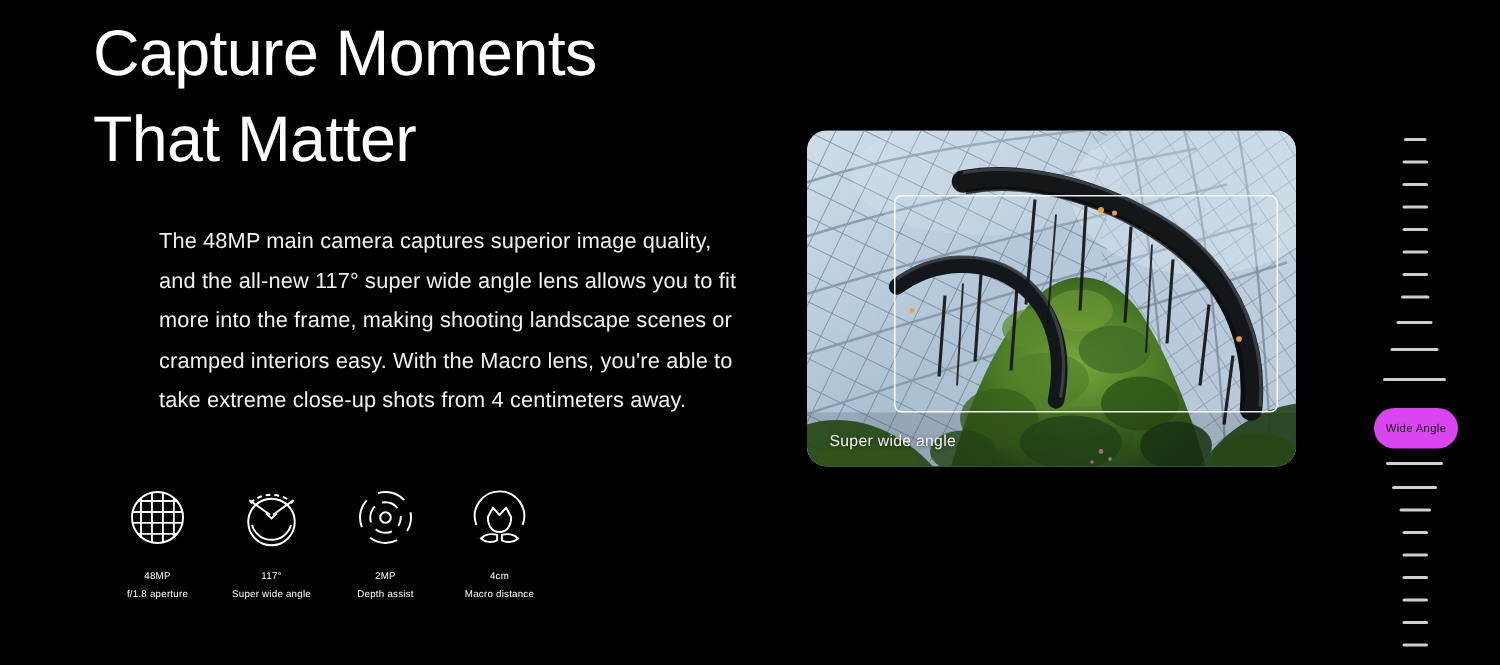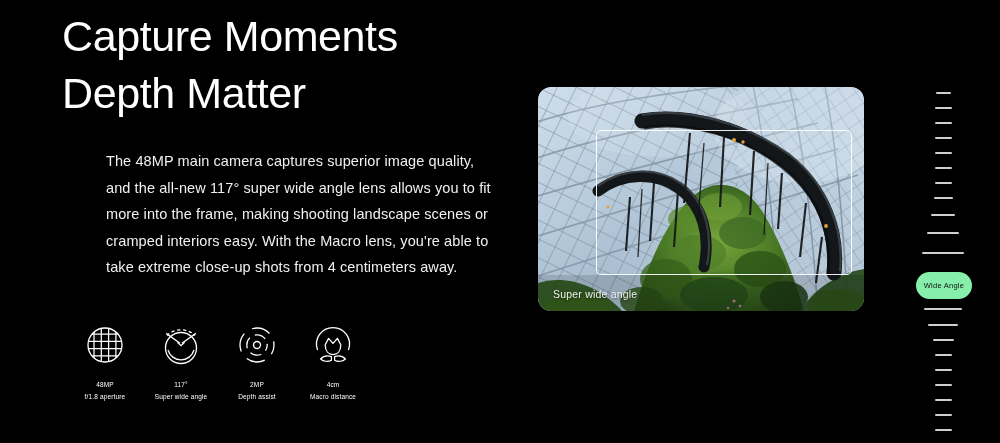--- a/index.html
+++ b/index.html
@@ -151,39 +151,39 @@
     border-radius: 1px;
   }
 
   .slider-pill {
     position: absolute;
     left: 8px;
     top: 186px;
     width: 56px;
     height: 27px;
     border-radius: 14px;
-    background: #86efac;
+    background: #d946ef;
     color: #111111;
     font-size: 7.5px;
     letter-spacing: 0.25px;
     display: flex;
     align-items: center;
     justify-content: center;
     box-shadow: 0 1px 4px rgba(0,0,0,0.5);
   }
 </style>
 </head>
 <body>
 
 <div class="stage">
 
   <div class="left-col">
 
     <h1 class="headline">Capture Moments
-Depth Matter</h1>
+That Matter</h1>
 
     <p class="body-copy">The 48MP main camera captures superior image quality, and the all-new 117° super wide angle lens allows you to fit more into the frame, making shooting landscape scenes or cramped interiors easy. With the Macro lens, you're able to take extreme close-up shots from 4 centimeters away.</p>
 
     <div class="features">
 
       <div class="feature">
         <svg class="feature-icon" viewBox="0 0 50 50">
           <defs>
             <clipPath id="clipCirc1">
                 <circle cx="25" cy="25" r="17"></circle>

